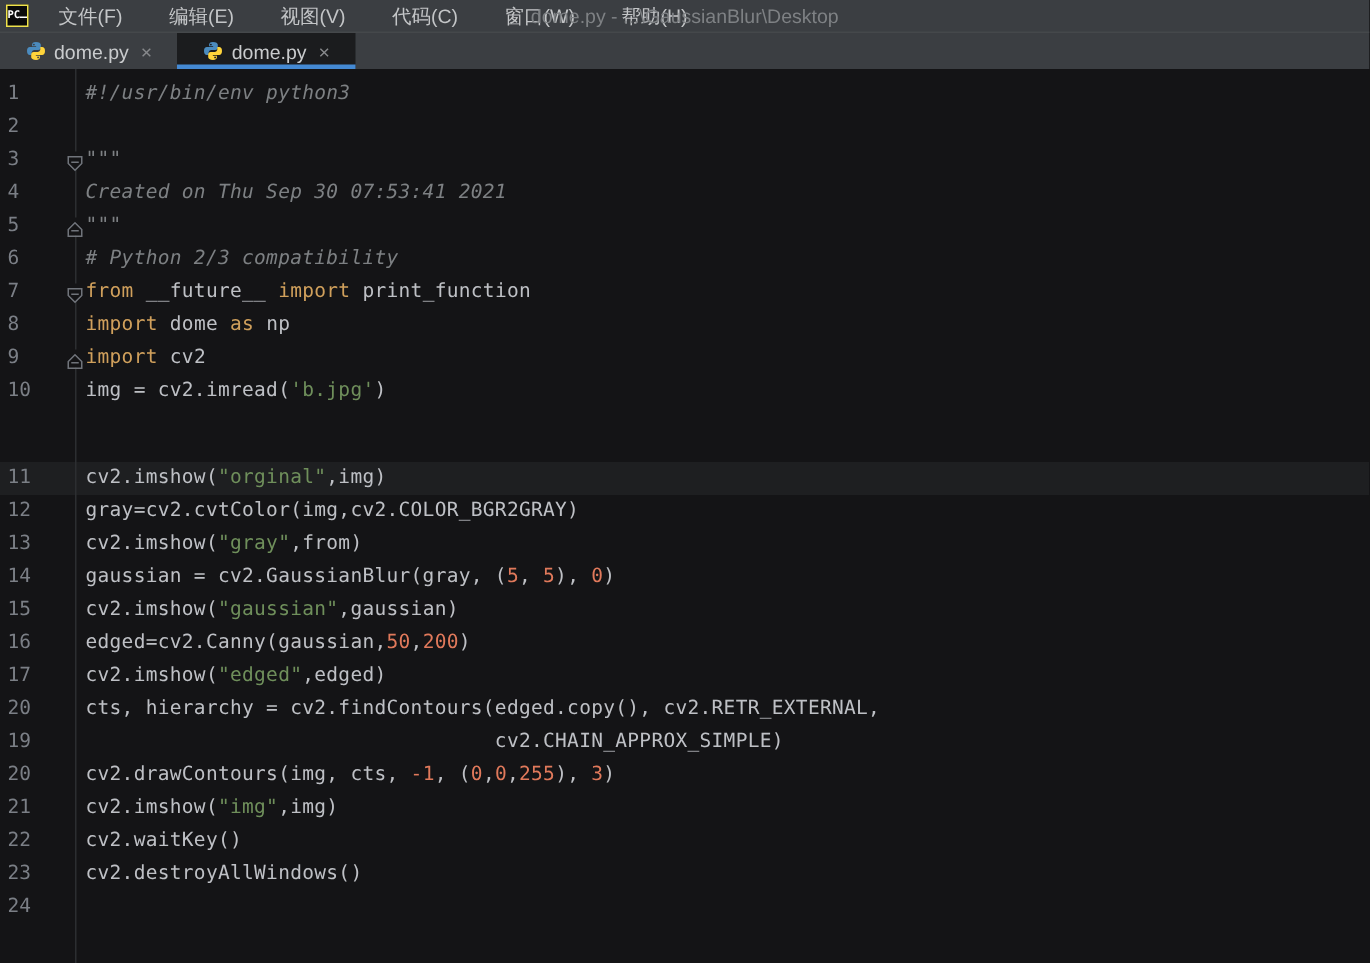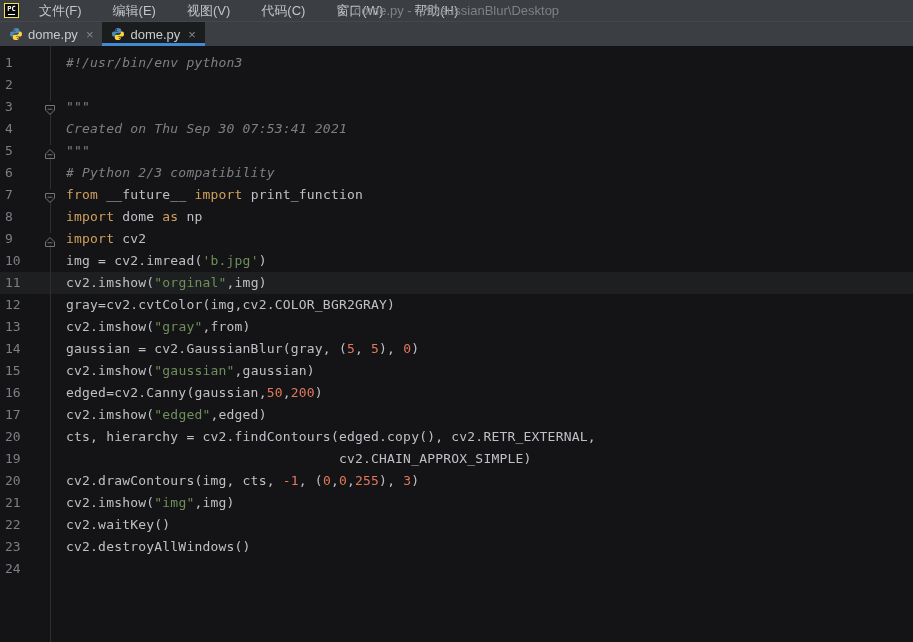--- a/index.html
+++ b/index.html
@@ -12,52 +12,52 @@
   }
   *{margin:0;padding:0;box-sizing:border-box;}
   body{width:913px;height:642px;overflow:hidden;background:var(--editor-bg);
        font-family:"Liberation Sans", sans-serif;}
   .app{width:913px;height:642px;display:flex;flex-direction:column;overflow:hidden;}
 
   
   .titlebar{height:22px;background:var(--title-bar-bg);display:flex;align-items:center;
             position:relative;flex:0 0 22px;border-bottom:1px solid #45484B;}
   .app-icon{width:15px;height:15px;margin:0 10px 0 4px;background:#0B0B0B;
-            border:1px solid #EFE24B;display:flex;flex-direction:column;align-items:center;
+            border:1px solid #EFE24B;display:flex;flex-direction:row;align-items:center;
             justify-content:center;font-family:"DejaVu Sans Mono",monospace;
             font-size:7px;font-weight:bold;color:#fff;line-height:7px;}
   .app-icon .us{display:block;width:7px;height:1px;background:#fff;margin-top:1px;}
   .menus{display:flex;height:100%;gap:11px;}
   .menu-item{padding:0 10px;font-size:13px;color:var(--menu-text);height:100%;
              display:flex;align-items:center;cursor:default;}
   .win-title{position:absolute;left:50%;transform:translateX(-50%);font-size:13px;
              color:var(--title-text);white-space:nowrap;}
 
   
   .tabbar{height:24px;background:var(--tab-bar-bg);display:flex;align-items:stretch;
           flex:0 0 24px;}
-  .tab{display:flex;align-items:center;gap:5px;padding:0 9px;font-size:13px;
+  .tab{display:flex;align-items:center;gap:5px;padding:0 17px;font-size:13px;
        color:var(--tab-text);position:relative;cursor:default;}
   .tab.active{background:var(--tab-active-bg);}
   .tab.active::after{content:"";position:absolute;left:0;right:0;bottom:0;height:3px;
        background:var(--tab-underline);}
   .tab .close{color:var(--close);font-size:13px;line-height:13px;margin-left:3px;}
   .py-icon{width:14px;height:14px;display:inline-block;}
 
   
   .editor{flex:1;background:var(--editor-bg);position:relative;overflow:hidden;
           font-family:"DejaVu Sans Mono","Liberation Mono",monospace;font-size:13px;
           padding-top:6px;}
   .gutter-sep{position:absolute;left:50px;top:0;bottom:0;width:1px;
               background:var(--gutter-line);z-index:3;}
   .row{display:flex;height:22px;line-height:22px;width:100%;position:relative;}
-  .row.current{background:var(--current-line-bg);}
+  .row.current{background:var(--current-line-bg);margin-top:36px;}
   .gutter-cell{flex:0 0 50px;color:var(--line-number);padding-left:5px;
                position:relative;user-select:none;}
-  .code-cell{flex:1;white-space:pre;padding-left:16px;color:var(--code);
+  .code-cell{flex:1;white-space:pre;padding-left:7px;color:var(--code);
              letter-spacing:0.2px;}
   .tok-kw{color:var(--keyword);}
   .tok-str{color:var(--string);}
   .tok-num{color:var(--number);}
   .tok-cmt,.tok-doc{color:var(--comment);font-style:italic;}
   .tok-code{color:var(--code);}
   .fold{position:absolute;right:-6px;top:5px;width:12px;height:12px;color:#70747B;
         background:var(--editor-bg);z-index:4;display:block;}
 </style>
 </head>

